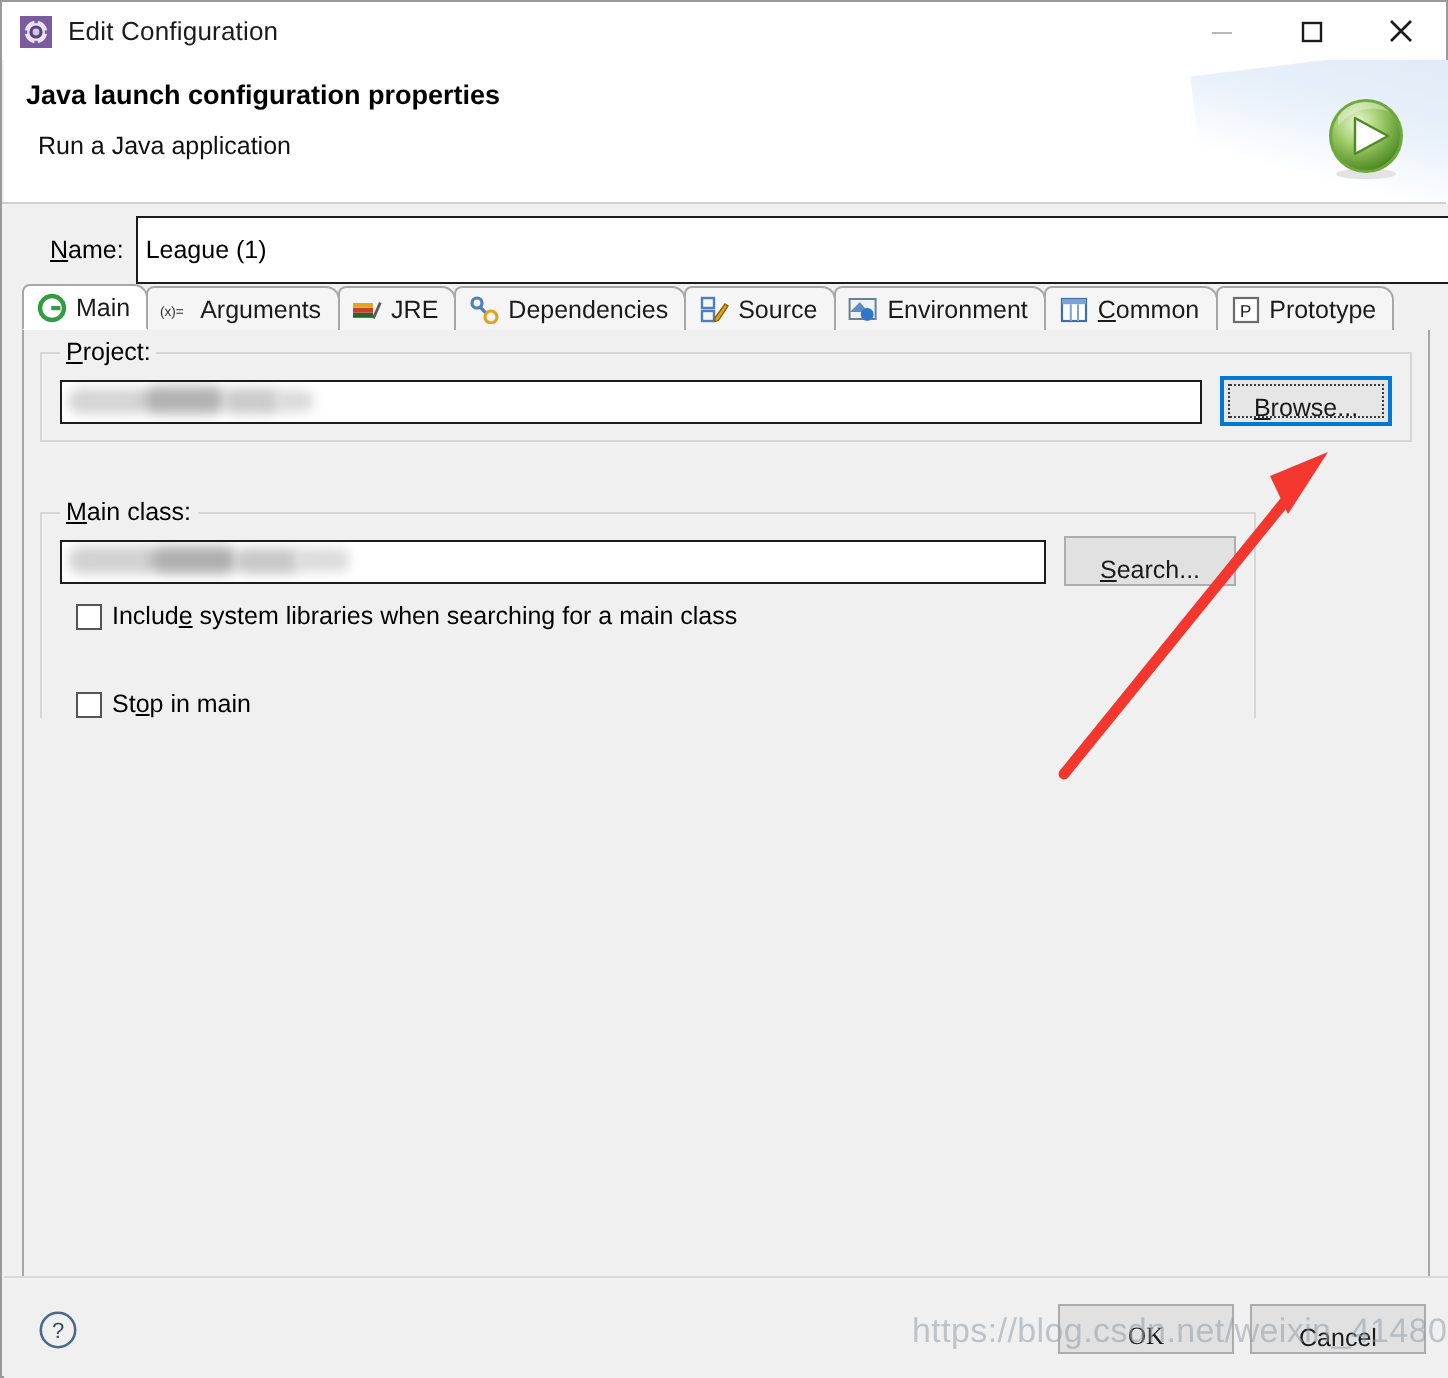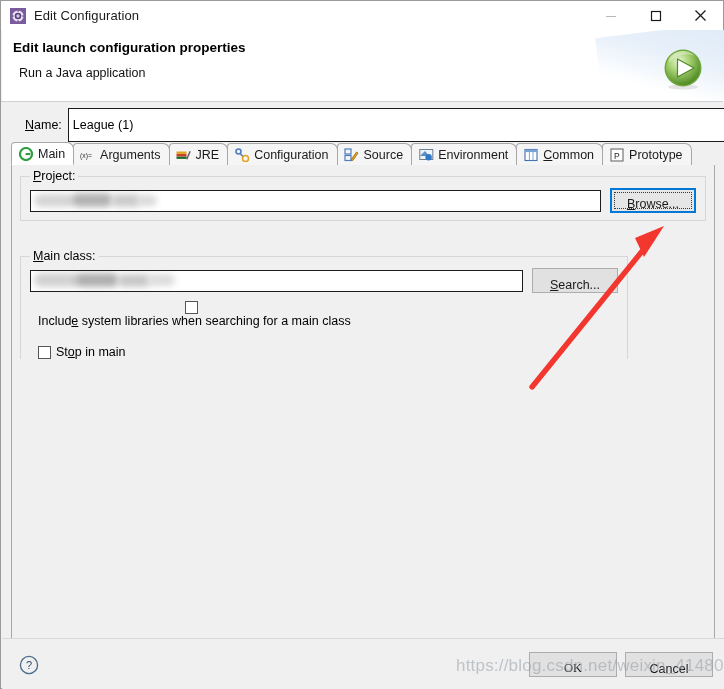--- a/index.html
+++ b/index.html
@@ -381,21 +381,21 @@
       <div class="winbtn">
         <svg width="13" height="13" viewBox="0 0 13 13">
             <path d="M1.5 1.5 L11.5 11.5 M11.5 1.5 L1.5 11.5" stroke="#1a1a1a" stroke-width="1.3" fill="none"></path>
           </svg>
       </div>
     </div>
   </div>
 
   <div id="header">
     <div id="header-swoosh"></div>
-    <div id="header-title">Edit launch configuration properties</div>
+    <div id="header-title">Java launch configuration properties</div>
     <div id="header-sub">Run a Java application</div>
     <div id="run-icon">
       <svg width="44" height="44" viewBox="0 0 44 44">
         <defs>
           <radialGradient id="gball" cx="38%" cy="30%" r="72%">
             <stop offset="0%" stop-color="#e7f5d8"></stop>
             <stop offset="42%" stop-color="#a8d273"></stop>
             <stop offset="100%" stop-color="#4e8a22"></stop>
           </radialGradient>
         </defs>
@@ -450,21 +450,21 @@
       </div>
 
       <div class="tab">
         <span class="ticon">
           <svg width="15" height="14" viewBox="0 0 15 14">
             <circle cx="3.5" cy="3.5" r="2.5" fill="none" stroke="#4f7dbf" stroke-width="1.6"></circle>
             <path d="M5 5.5 L8.5 9" stroke="#4f7dbf" stroke-width="1.6" fill="none"></path>
             <circle cx="10.5" cy="10.5" r="3" fill="none" stroke="#e0a520" stroke-width="1.6"></circle>
           </svg>
         </span>
-        <span>Configuration</span>
+        <span>Dependencies</span>
       </div>
 
       <div class="tab">
         <span class="ticon">
           <svg width="15" height="14" viewBox="0 0 15 14">
             <rect x="1" y="1" width="6" height="5" fill="none" stroke="#4f7dbf" stroke-width="1.2"></rect>
             <rect x="1" y="7.5" width="6" height="5" fill="none" stroke="#4f7dbf" stroke-width="1.2"></rect>
             <path d="M7.5 11 L12.5 4 L14 5 L9.2 12.2 L7.2 12.8 Z" fill="#e0a520" stroke="#8a6200" stroke-width="0.7"></path>
           </svg>
         </span>
@@ -531,21 +531,21 @@
             <div class="smudge" style="left:3px; top:2px; width:46px; height:14px; background:#d2d2d2;"></div>
             <div class="smudge" style="left:44px; top:2px; width:44px; height:14px; background:#b0b0b0;"></div>
             <div class="smudge" style="left:86px; top:3px; width:34px; height:13px; background:#c8c8c8;"></div>
             <div class="smudge" style="left:116px; top:3px; width:28px; height:12px; background:#dcdcdc;"></div>
           </div>
           <div class="btn" style="width:86px; margin-left:9px;">
             <span><span class="u">S</span>earch...</span>
           </div>
         </div>
 
-        <div class="cbrow" style="top:44px;flex-direction:column;">
+        <div class="cbrow" style="top:44px;">
           <span class="cbox"></span>
           <span>Includ<span class="u">e</span> system libraries when searching for a main class</span>
         </div>
         <div class="cbrow" style="top:88px;">
           <span class="cbox"></span>
           <span>St<span class="u">o</span>p in main</span>
         </div>
       </div>
     </div>
 

